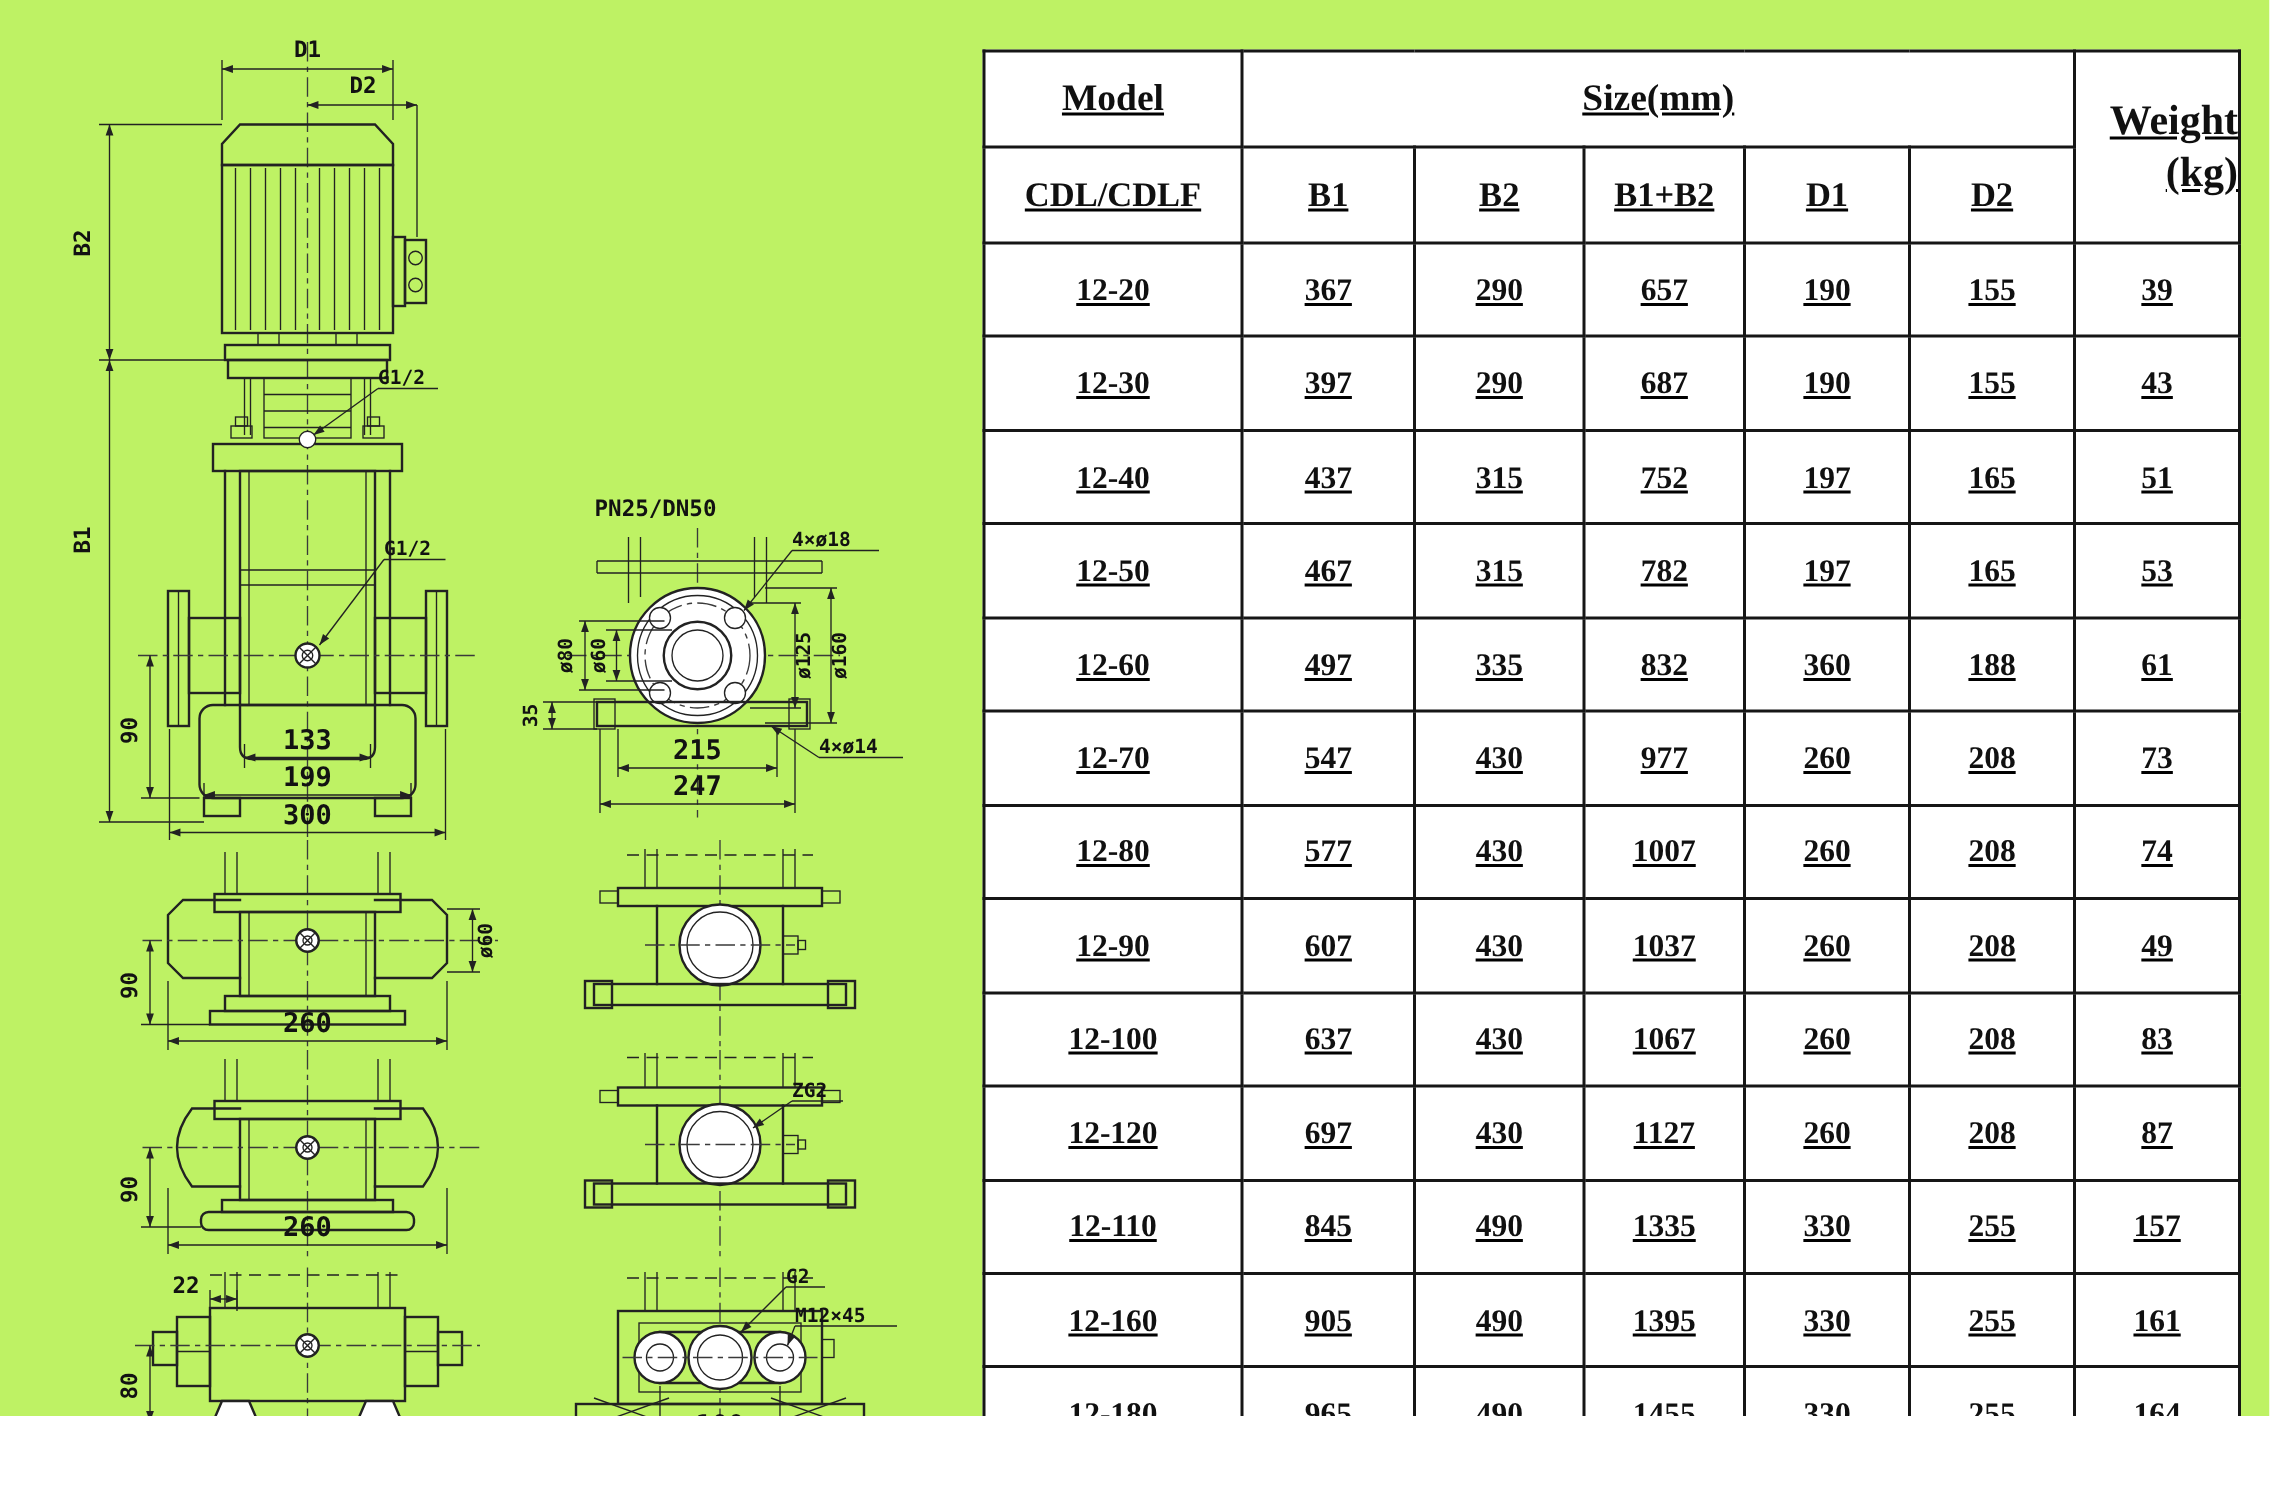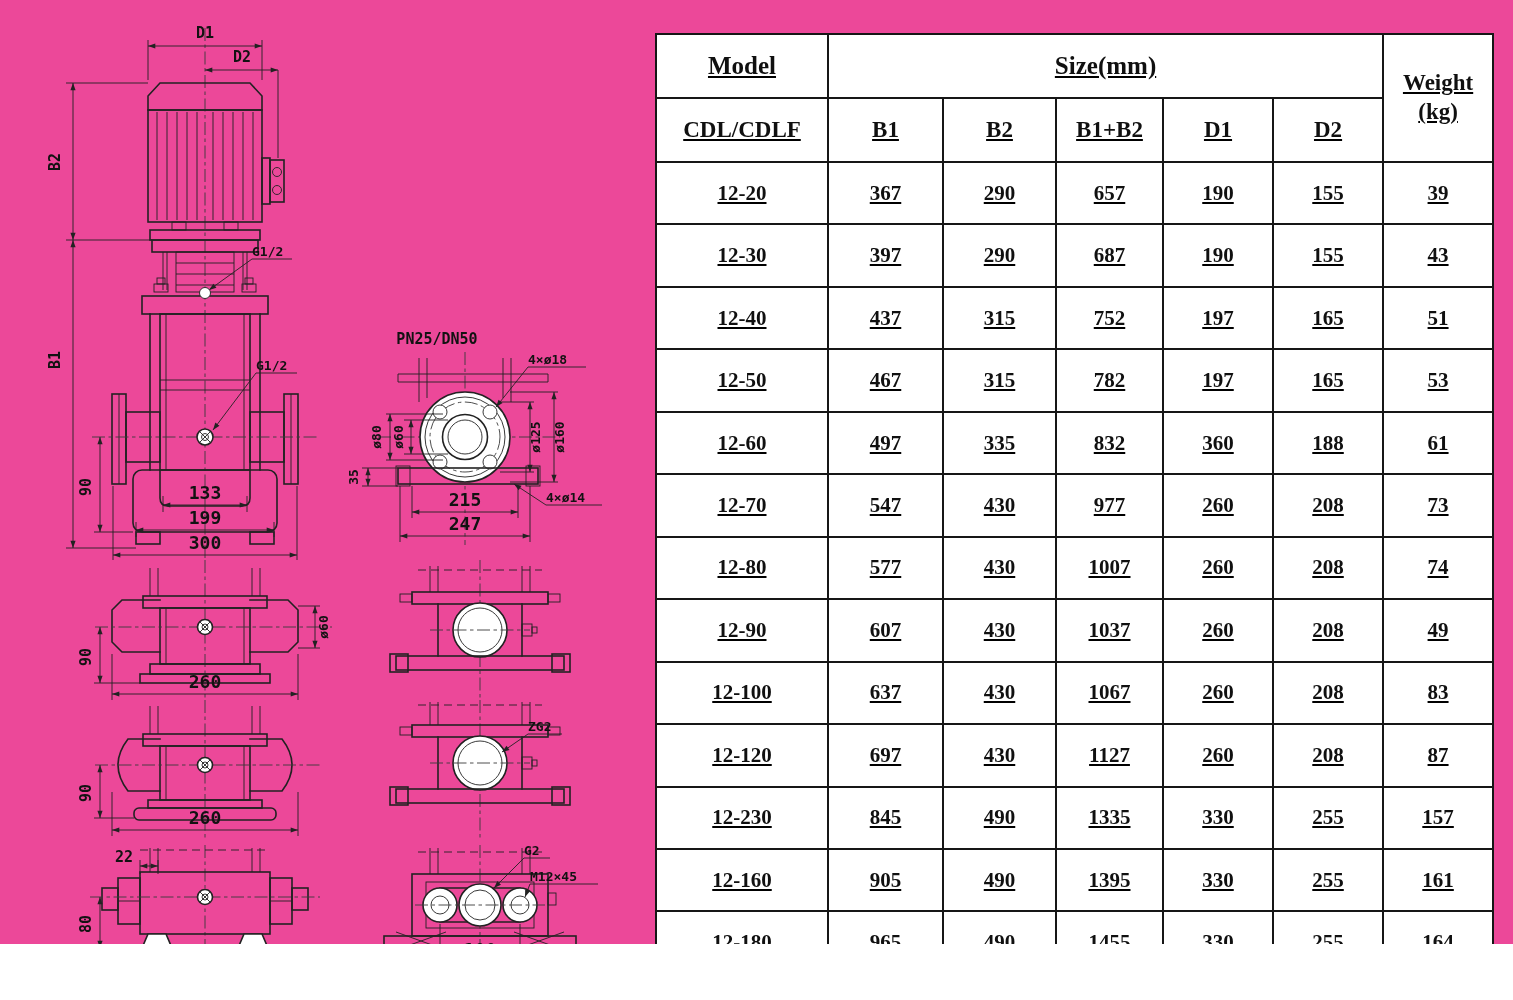--- a/index.html
+++ b/index.html
@@ -1,17 +1,17 @@
 <!DOCTYPE html>
 <html><head>
 <meta charset="utf-8">
 <style>
   html,body{margin:0;padding:0;background:#ffffff;}
   .screen{
-    position:relative;width:1513px;height:944px;background:#ec4899;overflow:hidden;
+    position:relative;width:1513px;height:944px;background:#bef264;overflow:hidden;
     font-family:"Liberation Serif",serif;
   }
   
   .drawing{position:absolute;left:0;top:0;}
   .ln{stroke:#222;stroke-width:1.6;fill:none;stroke-linecap:square;}
   .tn{stroke:#222;stroke-width:0.9;fill:none;}
   .cl{stroke:#3a3a3a;stroke-width:0.9;fill:none;stroke-dasharray:13 3.5 3.5 3.5;}
   .dl{stroke:#222;stroke-width:0.9;fill:none;}
   .fw{fill:#fff;}
   text{fill:#121212;}
@@ -24,21 +24,21 @@
     border-collapse:collapse;table-layout:fixed;background:#fff;text-decoration:underline;
   }
   .spec-table th,.spec-table td{
     border:2px solid #161616;text-align:center;vertical-align:middle;
     font-weight:700;color:#101010;padding:0;
   }
   .spec-table thead tr{height:64px;}
   .h1{font-size:25px;}
   .h2{font-size:23px;margin-top:36px;}
   .spec-table td{font-size:21px;}
-  .wcell div{line-height:1.25;font-size:23px;}
+  .wcell div{line-height:1.25;font-size:28px;text-align:right;}
 </style>
 </head>
 <body>
 
 <div class="screen">
 
   <svg class="drawing" width="648" height="1000" viewBox="0 0 648 1000">
     <defs>
       <marker id="arr" viewBox="0 0 10 10" refX="9.5" refY="5" markerWidth="9" markerHeight="9" orient="auto-start-reverse">
         <path d="M0.5,1.8 L9.5,5 L0.5,8.2 Z" fill="#222"></path>
@@ -546,21 +546,21 @@
         <tr>
           <td>12-120</td>
           <td>697</td>
           <td>430</td>
           <td>1127</td>
           <td>260</td>
           <td>208</td>
           <td>87</td>
         </tr>
         <tr>
-          <td>12-230</td>
+          <td>12-110</td>
           <td>845</td>
           <td>490</td>
           <td>1335</td>
           <td>330</td>
           <td>255</td>
           <td>157</td>
         </tr>
         <tr>
           <td>12-160</td>
           <td>905</td>

